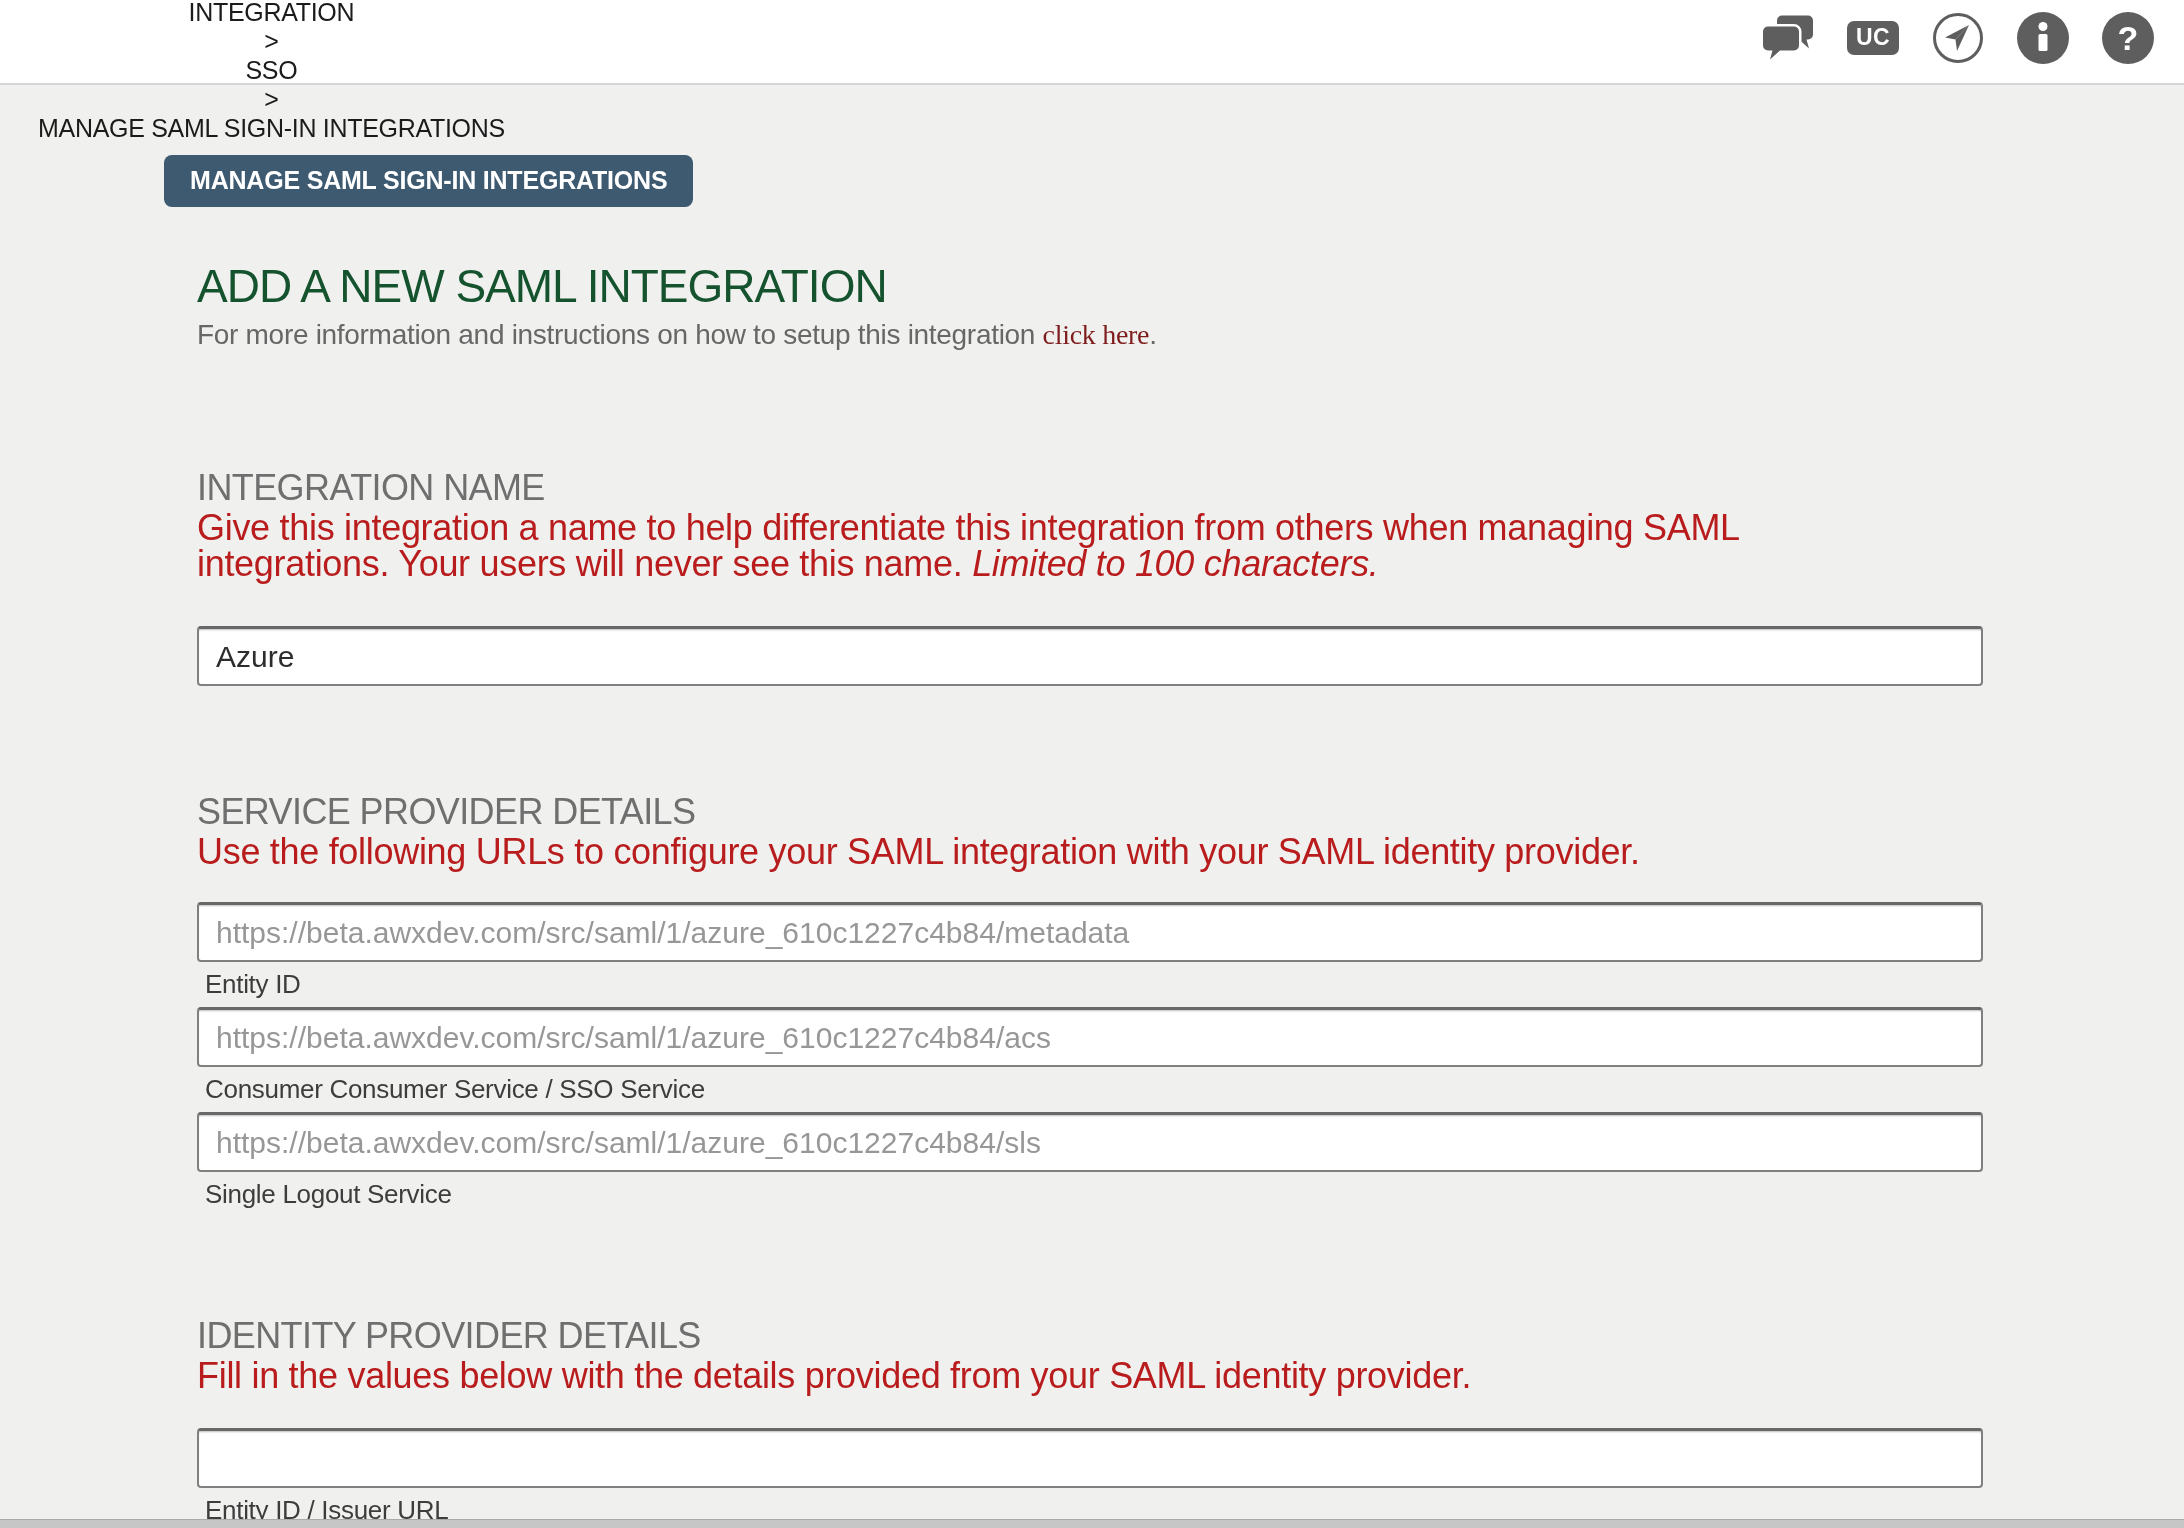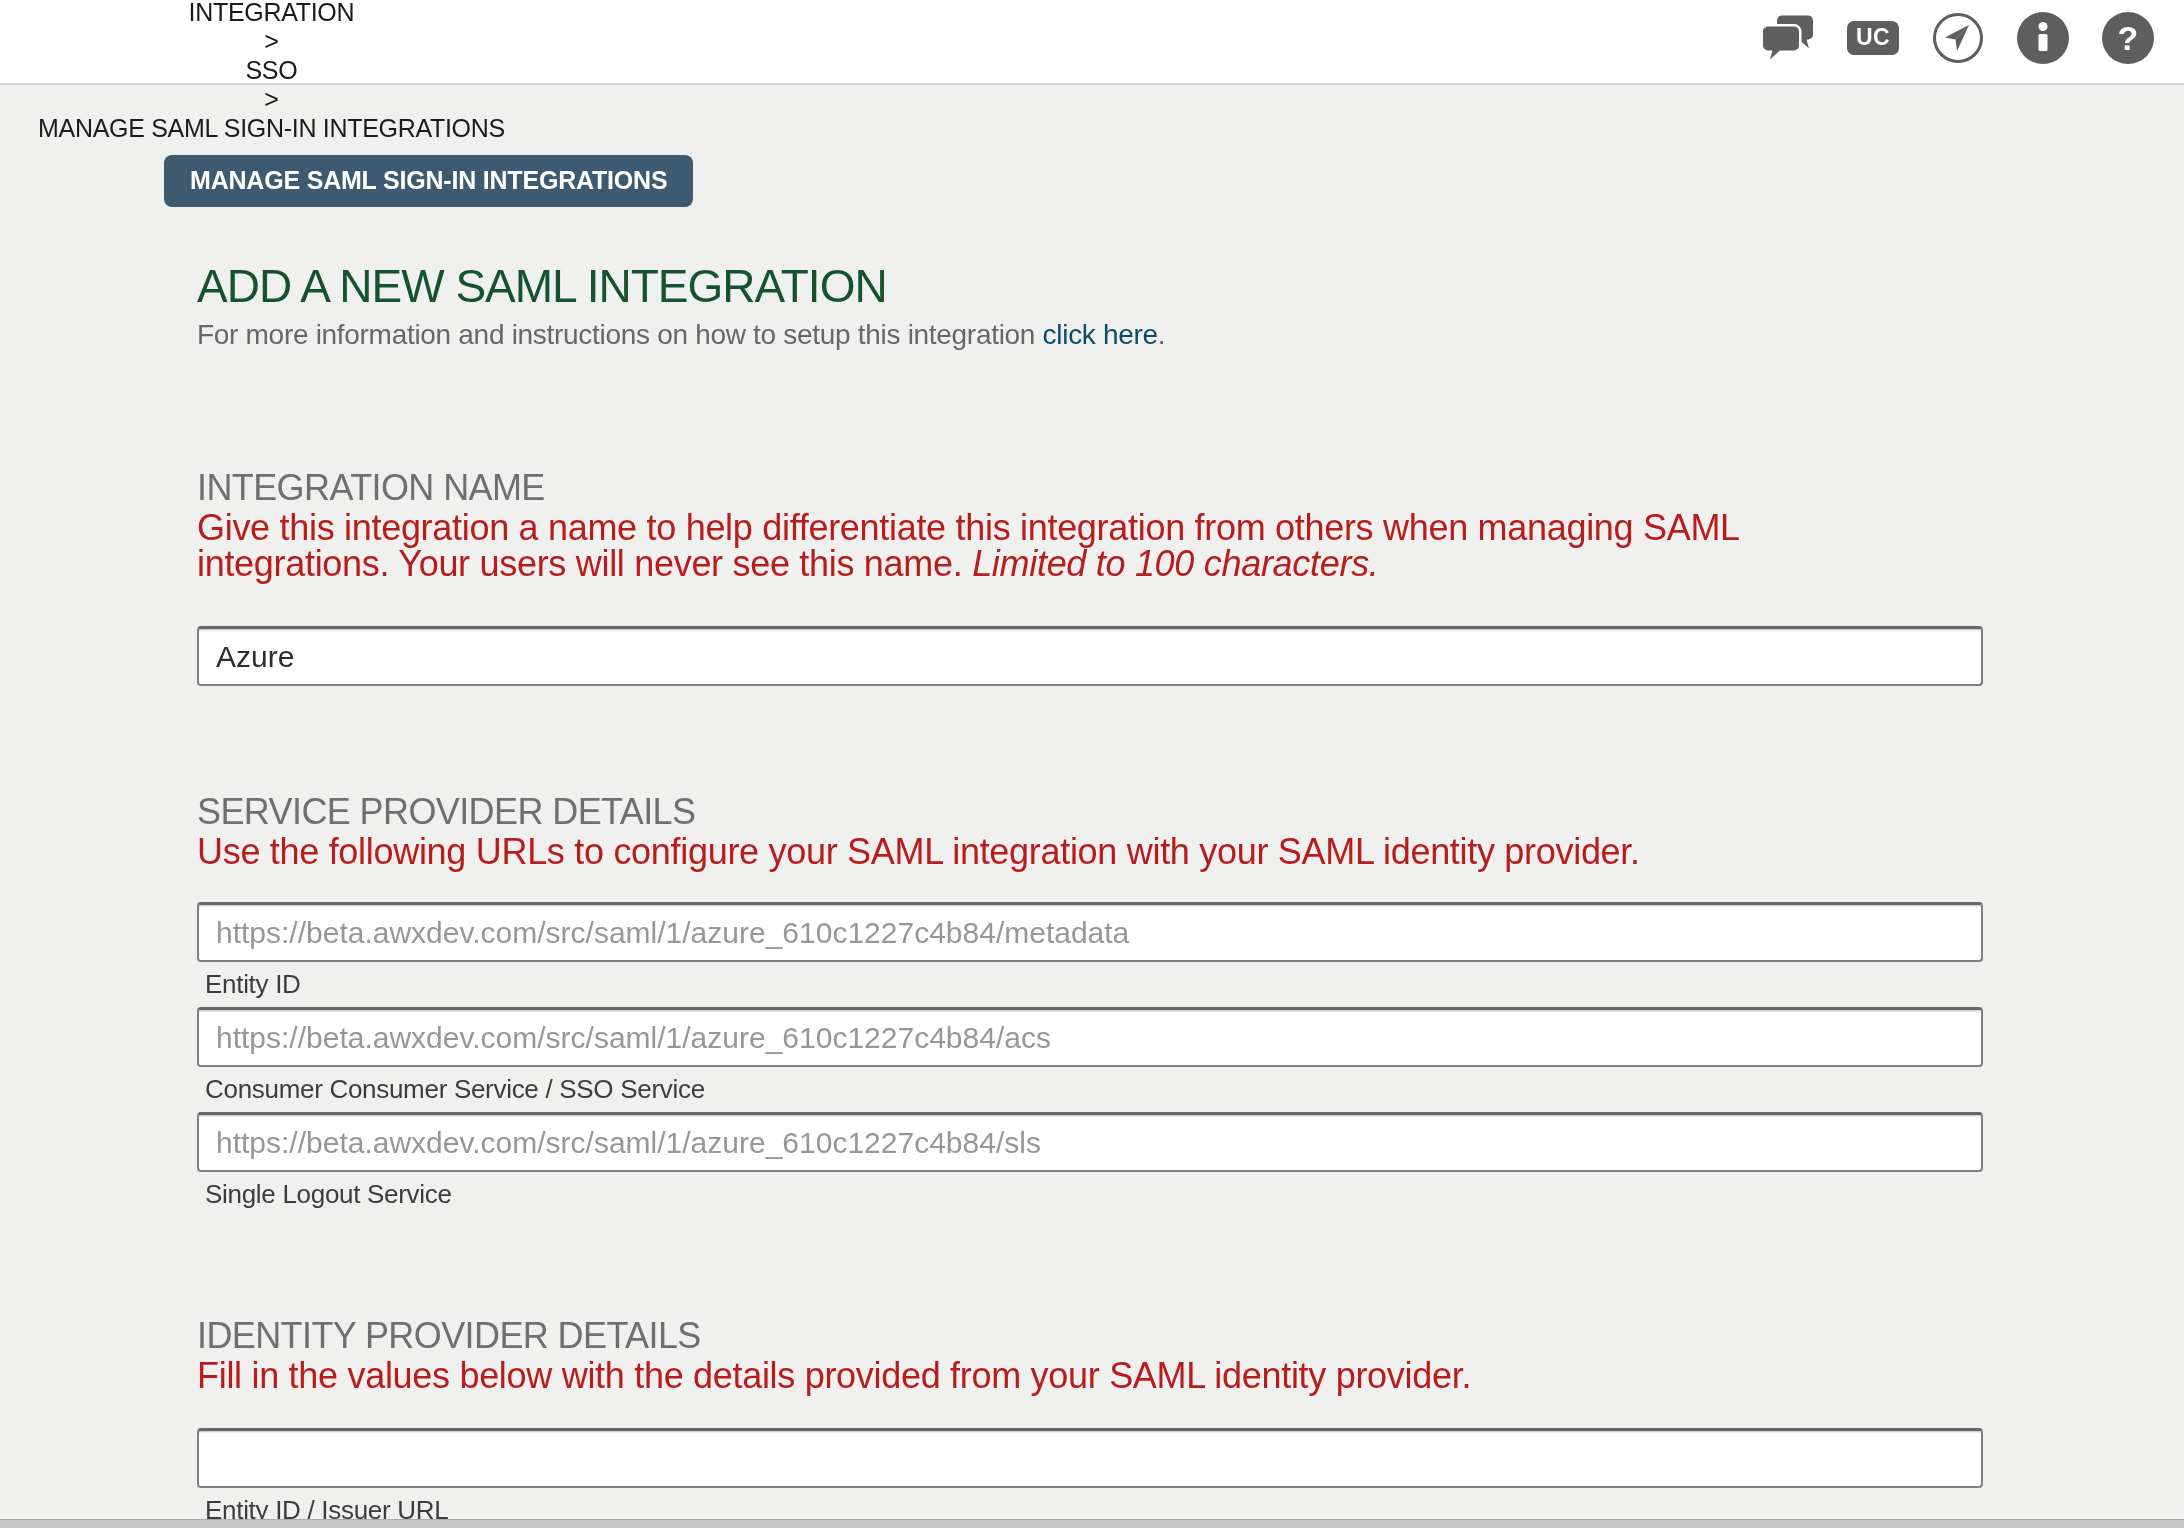--- a/index.html
+++ b/index.html
@@ -64,21 +64,21 @@
     margin-top: 52px;
     font-size: 46px; font-weight: 500; letter-spacing: -1px;
     color: #14532d;
     line-height: 1.2;
   }
   .intro {
     margin-top: 3px;
     font-size: 28px; color: #676767; letter-spacing: -0.3px;
     line-height: 36px;
   }
-  .intro a { color: #0c4a6e; text-decoration: none; cursor: pointer; }
+  .intro a { color: #7f1d1d; text-decoration: none; cursor: pointer; font-family: Liberation Serif, serif; }
 
   .section-heading {
     font-size: 36px; font-weight: 400; letter-spacing: -0.6px;
     color: #6f6f6f; line-height: 44px;
   }
   .section-desc {
     margin-top: 0;
     font-size: 36px; color: #b91c1c; letter-spacing: -0.3px;
     line-height: 36px;
     max-width: 1720px;

